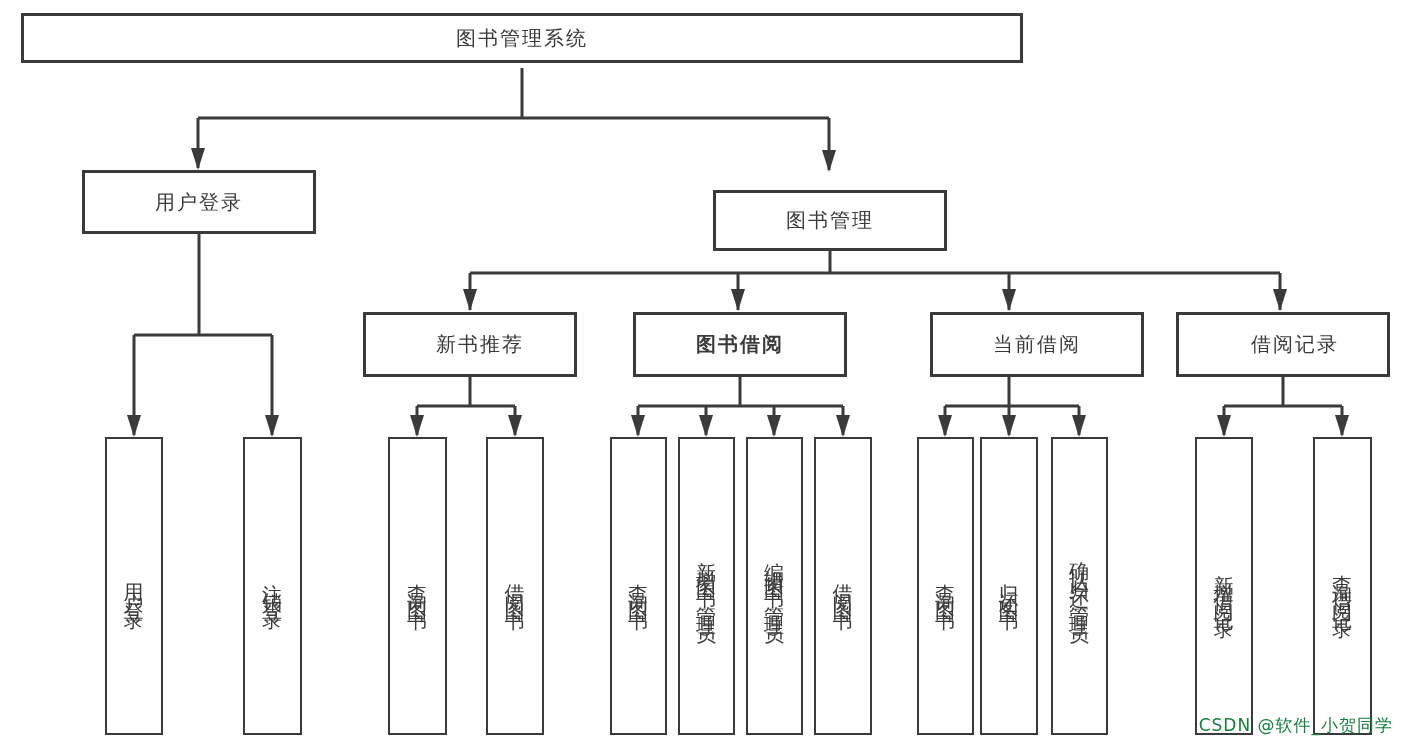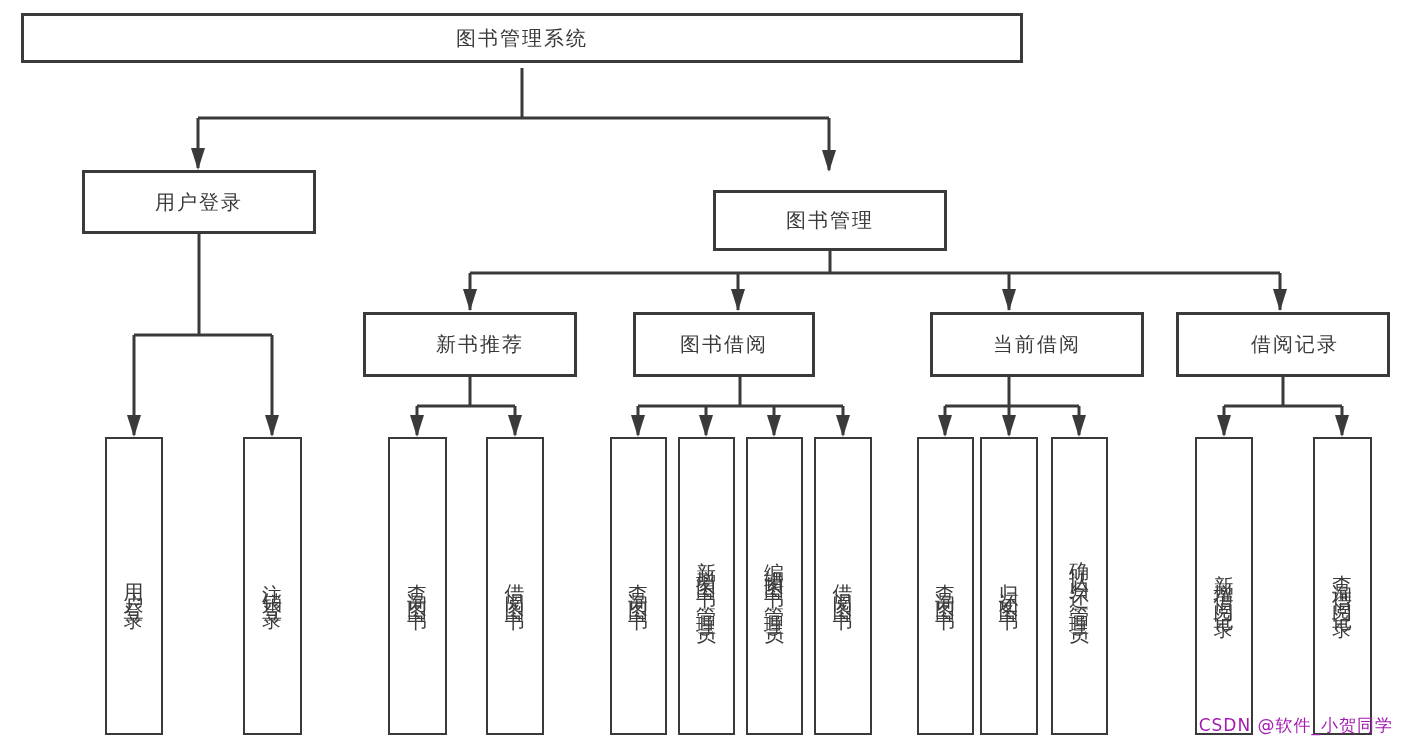--- a/index.html
+++ b/index.html
@@ -44,21 +44,21 @@
     text-orientation: mixed;
     line-height: 1;
     letter-spacing: 9px;
     font-size: 20px;
     white-space: nowrap;
   }
   .watermark {
     position: absolute;
     right: 12px;
     bottom: 10px;
-    color: #a21caf;
+    color: #15803d;
     font-size: 17px;
     letter-spacing: 1px;
     z-index: 3;
   }
 </style>
 </head>
 <body>
 
 <div id="stage">
 
@@ -102,21 +102,21 @@
   <div class="node" style="left:82px; top:170px; width:234px; height:64px;">
     <span>用户登录</span>
   </div>
   <div class="node" style="left:713px; top:162px; width:234px; height:61px;margin-top:28px;">
     <span>图书管理</span>
   </div>
 
   <div class="node" style="left:363px; top:312px; width:214px; height:65px;padding-left:20px;">
     <span>新书推荐</span>
   </div>
-  <div class="node" style="left:633px; top:312px; width:182px; height:65px;">
+  <div class="node" style="left:633px; top:312px; width:214px; height:65px;font-weight:bold;">
     <span>图书借阅</span>
   </div>
   <div class="node" style="left:902px; top:312px; width:214px; height:65px;margin-left:28px;">
     <span>当前借阅</span>
   </div>
   <div class="node" style="left:1176px; top:312px; width:214px; height:65px;padding-left:24px;">
     <span>借阅记录</span>
   </div>
 
   <div class="node leaf" style="left:105px; top:437px; width:58px; height:298px;">

